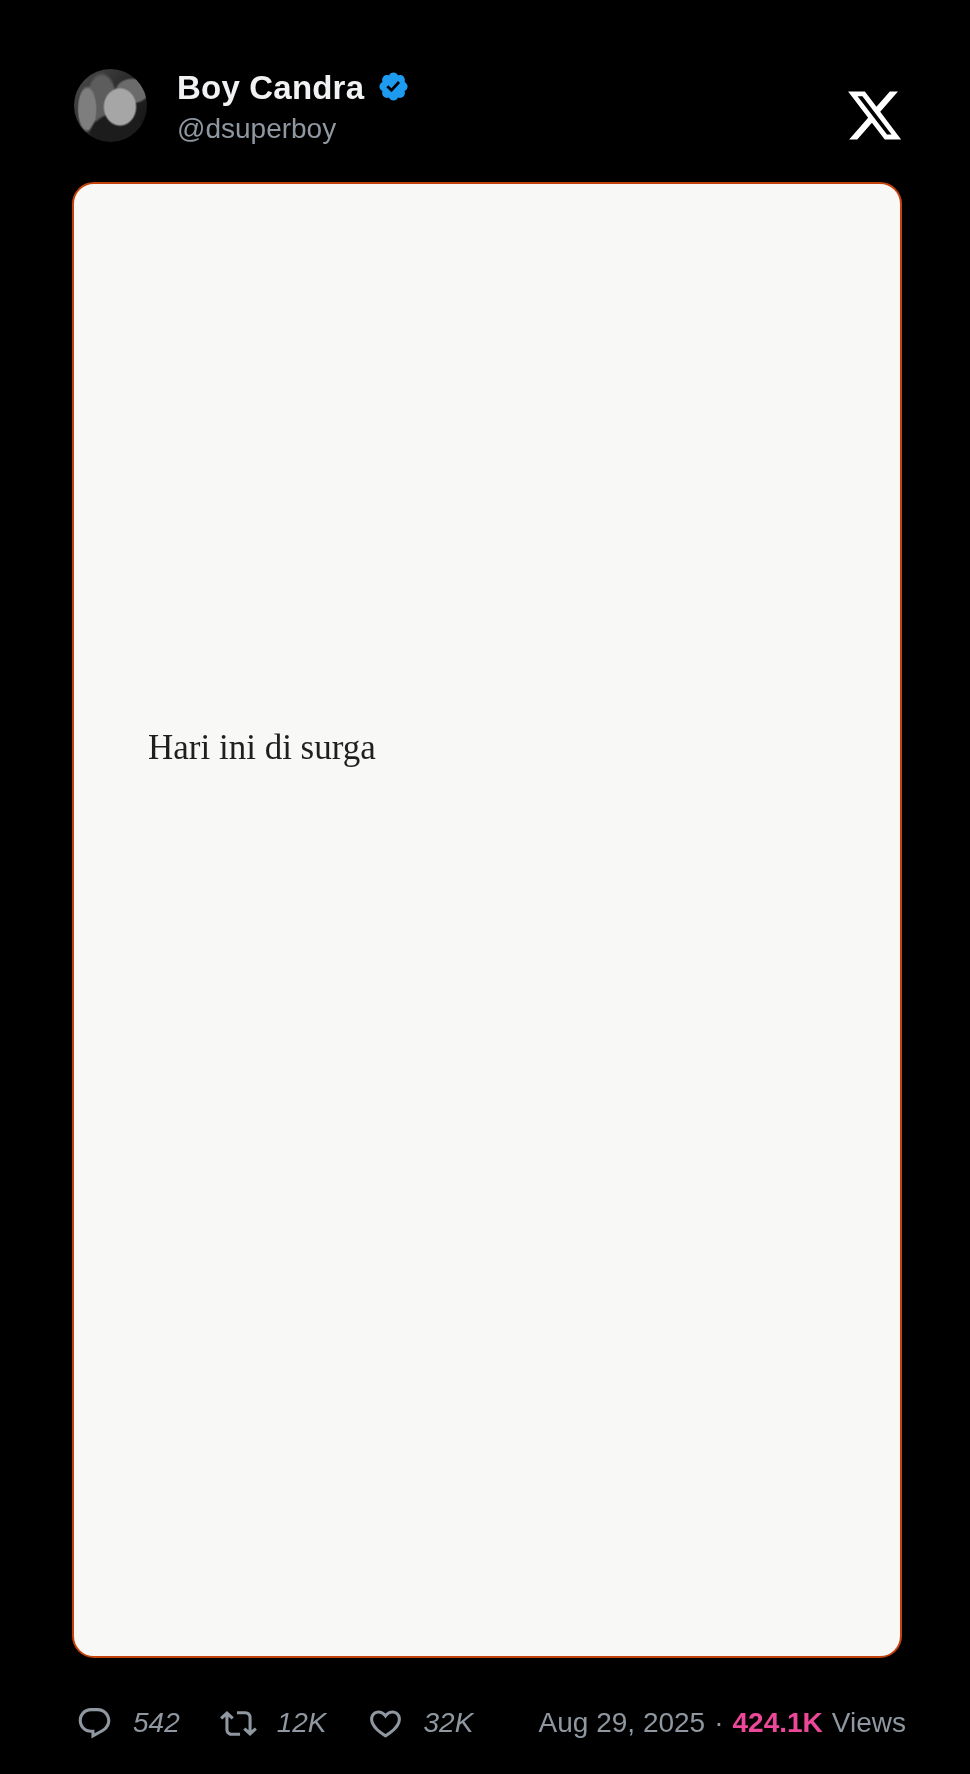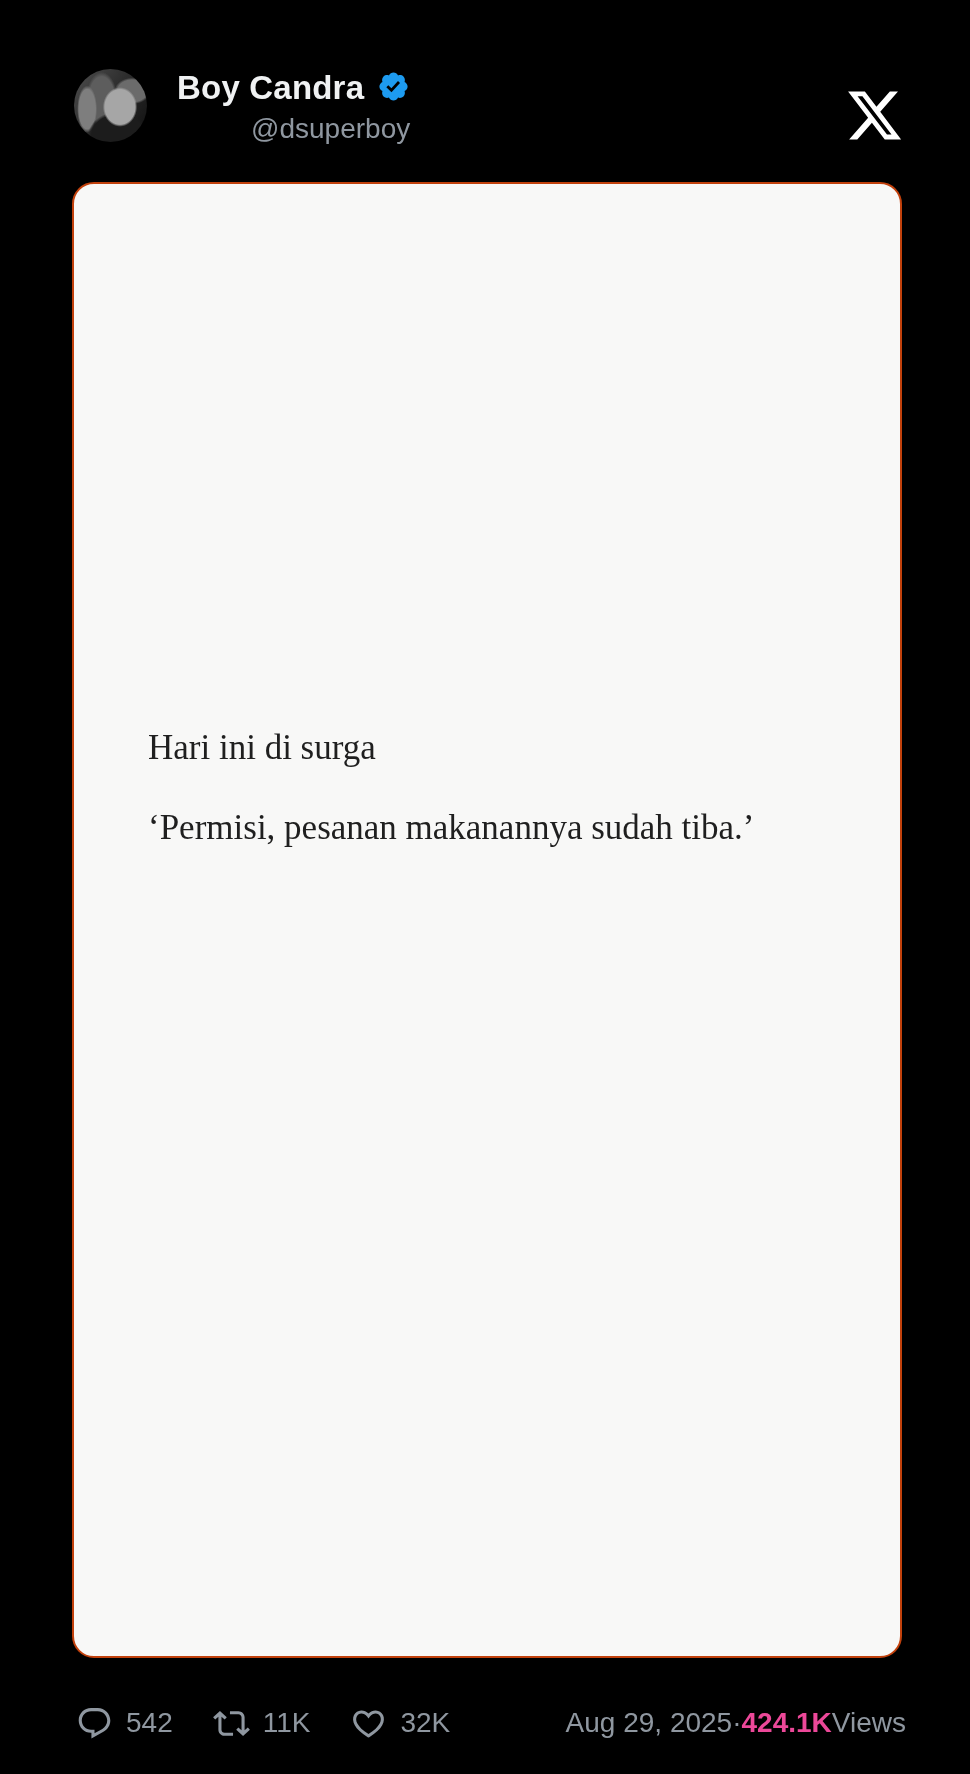--- a/index.html
+++ b/index.html
@@ -60,21 +60,20 @@
   .verified-badge {
     width: 33px;
     height: 33px;
     flex: none;
   }
   .handle {
     margin-top: 7px;
     font-size: 28px;
     color: #8f97a0;
     line-height: 1.1;
-    text-align: right;
   }
   .x-logo {
     margin-left: auto;
     margin-top: 17px;
     width: 59px;
     height: 59px;
   }
 
   
   .quote-card {
@@ -113,37 +112,39 @@
     top: 1697px;
     height: 52px;
     display: flex;
     align-items: center;
     font-size: 28px;
     color: #8f97a0;
   }
   .action {
     display: flex;
     align-items: center;
-    gap: 13px;
+    gap: 20px;
     margin-right: 40px;
     cursor: pointer;
+    font-style: italic;
   }
   .action .icon svg {
     display: block;
     width: 37px;
     height: 37px;
     fill: #8f97a0;
   }
   .count {
     line-height: 1;
   }
   .meta {
     margin-left: auto;
     display: flex;
     align-items: center;
+    gap: 9px;
     font-size: 28px;
     color: #8f97a0;
     white-space: nowrap;
   }
   .views-count {
     color: #ec4899;
     font-weight: 700;
   }
 </style>
 </head>
@@ -167,42 +168,41 @@
     <span class="x-logo">
       <svg viewBox="0 0 24 24" width="59" height="59" aria-hidden="true">
         <path fill="#ffffff" d="M18.244 2.25h3.308l-7.227 8.26 8.502 11.24H16.17l-5.214-6.817L4.99 21.75H1.68l7.73-8.835L1.254 2.25H8.08l4.713 6.231zm-1.161 17.52h1.833L7.084 4.126H5.117z"></path>
       </svg>
     </span>
   </header>
 
   <main class="quote-card">
     <div class="quote-text">
       <p>Hari ini di surga</p>
-      <p>‘Permisi, pesanan makanannya sudah tiba.’</p>
     </div>
   </main>
 
   <footer class="footer">
 
     <div class="action">
       <span class="icon">
         <svg viewBox="0 0 24 24" aria-hidden="true">
           <path d="M1.751 10c0-4.42 3.584-8 8.005-8h4.366c4.49 0 8.129 3.64 8.129 8.13 0 2.96-1.607 5.68-4.196 7.11l-8.054 4.46v-3.69h-.067c-4.49.1-8.183-3.51-8.183-8.01zm8.005-6c-3.317 0-6.005 2.69-6.005 6 0 3.37 2.77 6.08 6.138 6.01l.351-.01h1.761v2.3l5.087-2.81c1.951-1.08 3.163-3.13 3.163-5.36 0-3.39-2.744-6.13-6.129-6.13H9.756z"></path>
         </svg>
       </span>
       <span class="count">542</span>
     </div>
 
     <div class="action">
       <span class="icon">
         <svg viewBox="0 0 24 24" aria-hidden="true">
           <path d="M4.5 3.88l4.432 4.14-1.364 1.46L5.5 7.55V16c0 1.1.896 2 2 2H13v2H7.5c-2.209 0-4-1.79-4-4V7.55L1.432 9.48.068 8.02 4.5 3.88zM16.5 6H11V4h5.5c2.209 0 4 1.79 4 4v8.45l2.068-1.93 1.364 1.46-4.432 4.14-4.432-4.14 1.364-1.46 2.068 1.93V8c0-1.1-.896-2-2-2z"></path>
         </svg>
       </span>
-      <span class="count">11K</span>
+      <span class="count">12K</span>
     </div>
 
     <div class="action">
       <span class="icon">
         <svg viewBox="0 0 24 24" aria-hidden="true">
           <path d="M16.697 5.5c-1.222-.06-2.679.51-3.89 2.16l-.805 1.09-.806-1.09C9.984 6.01 8.526 5.44 7.304 5.5c-1.243.07-2.349.78-2.91 1.91-.552 1.12-.633 2.78.479 4.82 1.074 1.97 3.257 4.27 7.129 6.61 3.87-2.34 6.052-4.64 7.126-6.61 1.111-2.04 1.03-3.7.477-4.82-.561-1.13-1.666-1.84-2.908-1.91zm4.187 7.69c-1.351 2.48-4.001 5.12-8.379 7.67l-.503.3-.504-.3c-4.379-2.55-7.029-5.19-8.382-7.67-1.36-2.5-1.41-4.86-.514-6.67.887-1.79 2.647-2.91 4.601-3.01 1.651-.09 3.368.56 4.798 2.01 1.429-1.45 3.146-2.1 4.796-2.01 1.954.1 3.714 1.22 4.601 3.01.896 1.81.846 4.17-.514 6.67z"></path>
         </svg>
       </span>
       <span class="count">32K</span>
     </div>

